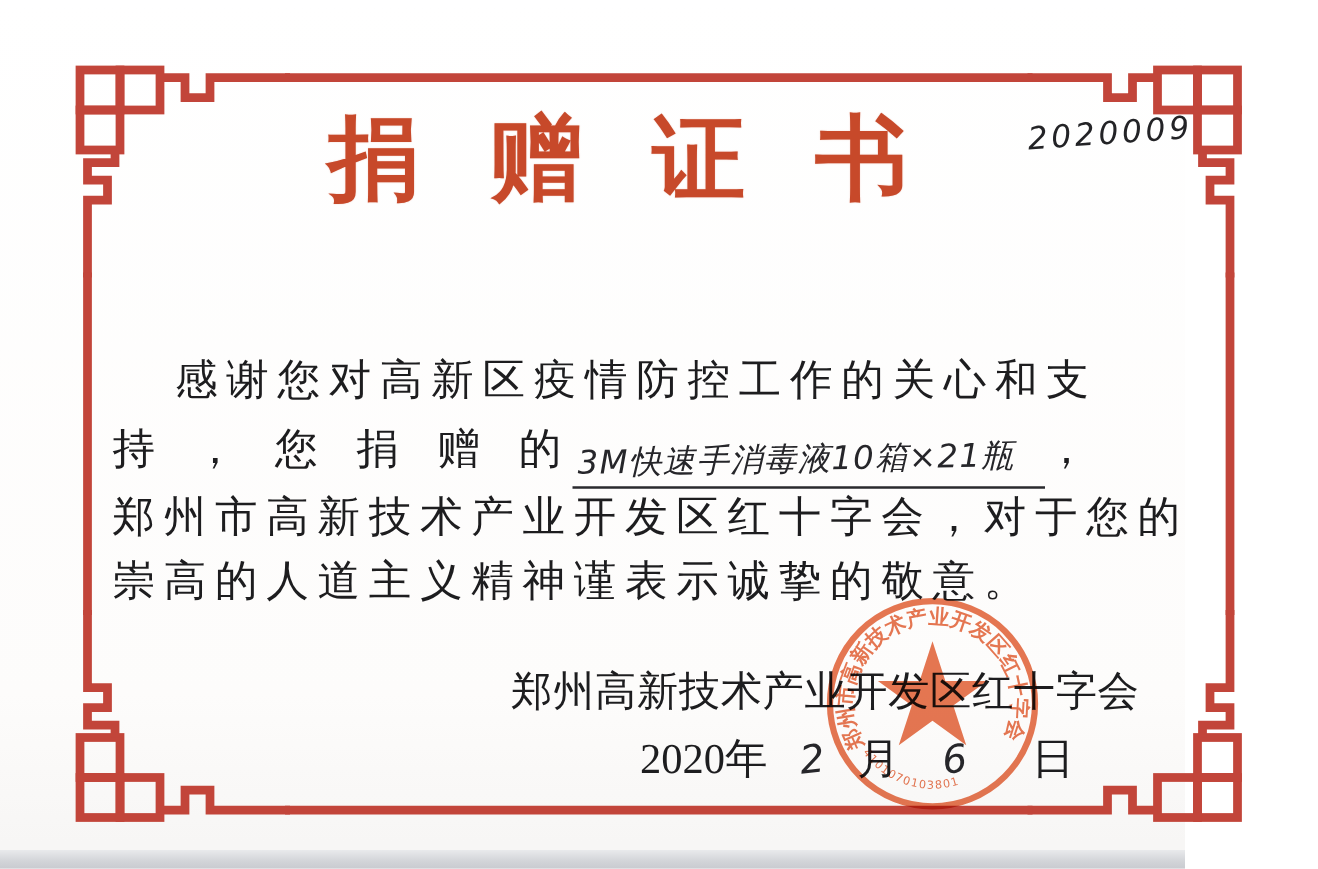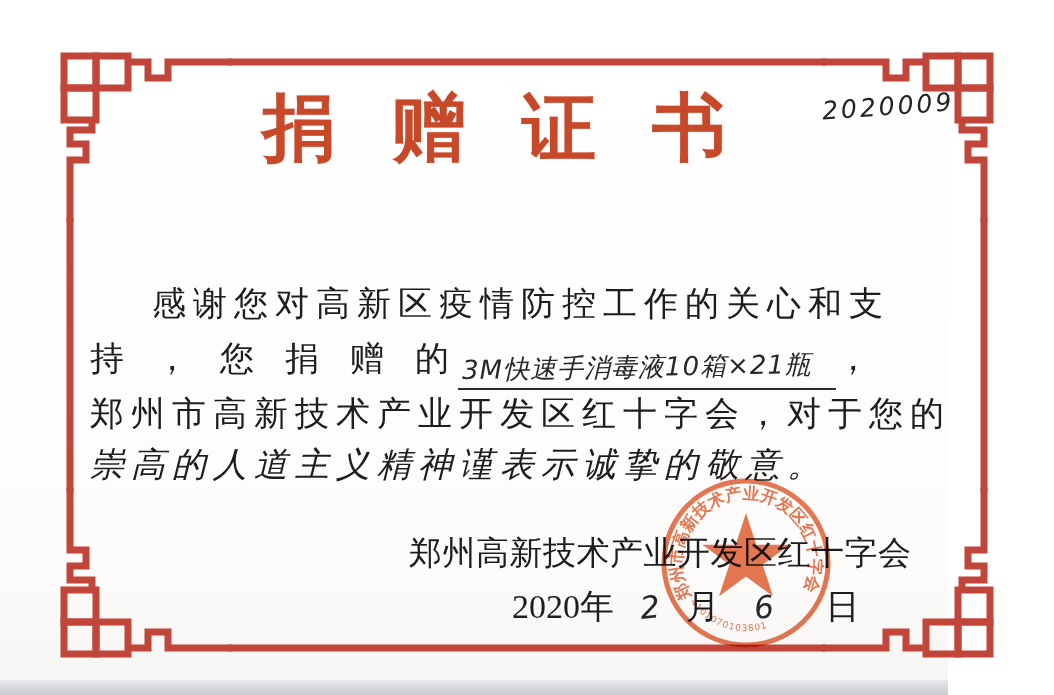--- a/index.html
+++ b/index.html
@@ -31,25 +31,25 @@
     border-bottom:2px solid #2a2a2e;
   }
   .recipient-field .hand {
     display:inline-block; padding-left:10px; padding-top:8px;
     font-size:33px; letter-spacing:2px; transform:rotate(-0.8deg);
   }
   .hand {
     font-family:"DejaVu Sans", sans-serif; font-style:italic; color:#26262a;
   }
   .body-line { position:absolute; white-space:nowrap; font-size:34px; letter-spacing:7px; }
-  .line1 { left:152px; top:281px;text-align:center; }
+  .line1 { left:140px; top:281px;text-align:center; }
   .line2 { left:90px;  top:336px; letter-spacing:0; }
   .line2 .prefix { letter-spacing:31px;text-align:center; }
   .line3 { left:90px;  top:391px; }
-  .line4 { left:90px;  top:442px;font-style:italic; }
+  .line4 { left:90px;  top:442px; }
   .fill-blank {
     display:inline-block; width:378px; height:44px; margin-left:-22px;
     border-bottom:2px solid #2a2a2e; vertical-align:-6px; white-space:nowrap;
   }
   .fill-blank .hand { font-size:26px; letter-spacing:1px; display:inline-block; transform:rotate(-1deg); padding-left:4px; }
   .org-line {
     position:absolute; left:409px; top:531px;
     font-size:33px; letter-spacing:0.5px; white-space:nowrap;
   }
   .date-line {

